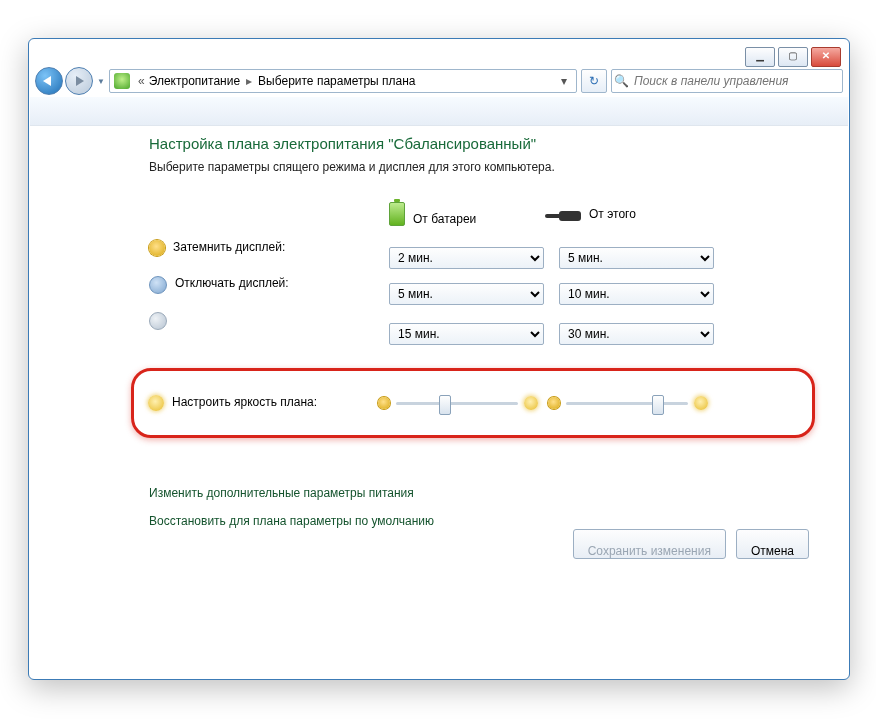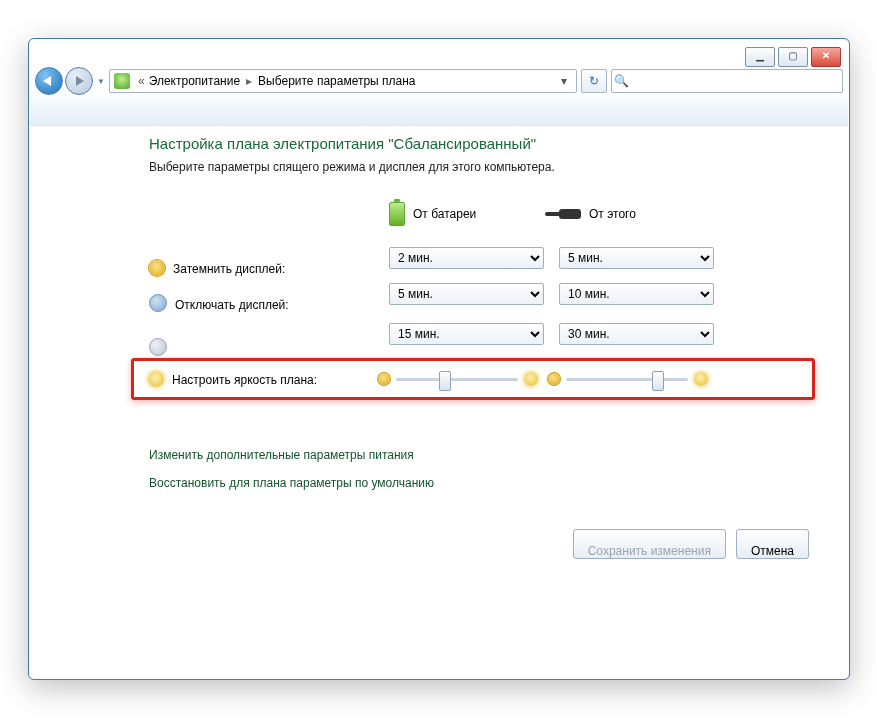--- a/index.html
+++ b/index.html
@@ -29,34 +29,34 @@
   .search{width:230px;height:22px;border:1px solid #9fb6cc;background:#fff;display:flex;align-items:center;border-radius:2px}
   .search .mag{width:20px;text-align:center;color:#6b859f}
   .search input{border:none;outline:none;flex:1;font-size:12px;font-style:italic;color:#7a8b9c;background:transparent}
   
   .band{position:absolute;left:1px;right:1px;top:58px;height:28px;background:linear-gradient(#f7fbff,#e7eef7);border-bottom:1px solid #dfe6ee}
   
   .content{position:absolute;left:120px;top:96px;right:40px}
   .h1{color:#196a3a;font-size:15px;margin-bottom:8px}
   .sub{color:#222;margin-bottom:28px}
   .cols{display:grid;grid-template-columns:230px 160px 160px;column-gap:10px;align-items:center}
-  .colhead{display:flex;align-items:center;gap:8px;padding-bottom:14px}
+  .colhead{display:flex;align-items:flex-end;gap:8px;padding-bottom:14px}
   .ico-batt{width:14px;height:22px;border:1px solid #5fa33a;border-radius:2px;background:linear-gradient(#bdeb8e,#62b21f);position:relative}
   .ico-batt::before{content:"";position:absolute;top:-4px;left:4px;width:6px;height:3px;background:#6cb42c;border-radius:1px}
   .ico-plug{width:22px;height:10px;background:#333;border-radius:3px;position:relative}
   .ico-plug::before{content:"";position:absolute;left:-14px;top:3px;width:14px;height:4px;background:#333;border-radius:2px 0 0 2px}
-  .row-label{display:flex;align-items:flex-end;gap:8px;height:36px}
+  .row-label{display:flex;align-items:flex-start;gap:8px;height:36px}
   .row-label .lic{width:16px;height:16px;flex:0 0 16px}
   .sun-sm{border-radius:50%;background:radial-gradient(circle at 45% 40%,#ffe08a,#d9a80f);box-shadow:0 0 0 1px #c79a12}
   .disp-off{border-radius:50%;background:radial-gradient(circle at 40% 35%,#cfe2f6,#7fa6cf);border:1px solid #6e94bd}
   .moon{border-radius:50%;background:radial-gradient(circle at 35% 35%,#eef2f6,#b6c3d1);border:1px solid #9aa9b9}
   .sun-lg{border-radius:50%;background:radial-gradient(circle at 45% 40%,#fff0b0,#e7bb2a);box-shadow:0 0 4px 1px rgba(231,187,42,.6)}
   select.combo{width:155px;height:22px;border:1px solid #9cafc3;background:linear-gradient(#fefefe,#ecf2f8);font-size:12px;padding-left:4px;border-radius:2px}
   
-  .hl-wrap{position:relative;margin-left:-18px;margin-right:-6px;margin-top:2px;border:3px solid #d8241a;border-radius:3px;padding:10px 14px;box-shadow:0 2px 6px rgba(216,36,26,.35)}
+  .hl-wrap{position:relative;margin-left:-18px;margin-right:-6px;margin-top:12px;border:3px solid #d8241a;border-radius:20px;padding:24px 14px;box-shadow:0 2px 6px rgba(216,36,26,.35)}
   .hl-grid{display:grid;grid-template-columns:220px 160px 160px;column-gap:10px;align-items:center}
   .slider-cell{display:flex;align-items:center;gap:6px}
   .slider-cell .sun-sm{width:12px;height:12px}
   .slider-track{flex:1;height:3px;background:#c8d3de;position:relative;border-radius:2px}
   .slider-thumb{position:absolute;top:-7px;width:10px;height:18px;background:linear-gradient(#fefefe,#d9e3ee);border:1px solid #8aa2ba;border-radius:2px;transform:translateX(-50%)}
   
   .links{margin-top:48px}
   .links a{display:block;color:#14532d;text-decoration:none;margin-bottom:14px}
   
   .footer{position:absolute;right:40px;bottom:120px;display:flex;gap:10px}
@@ -93,20 +93,21 @@
         <span class="spacer"></span>
         <span class="drop">▾</span>
       </div>
 
       <div class="refresh">
         <span>↻</span>
       </div>
 
       <div class="search">
         <span class="mag">🔍</span>
+        <input type="text" placeholder="Поиск в панели управления" style="">
       </div>
     </div>
 
     <div class="band"></div>
 
     <div class="content">
       <div class="h1">Настройка плана электропитания "Сбалансированный"</div>
       <div class="sub">Выберите параметры спящего режима и дисплея для этого компьютера.</div>
 
       <div class="cols">

